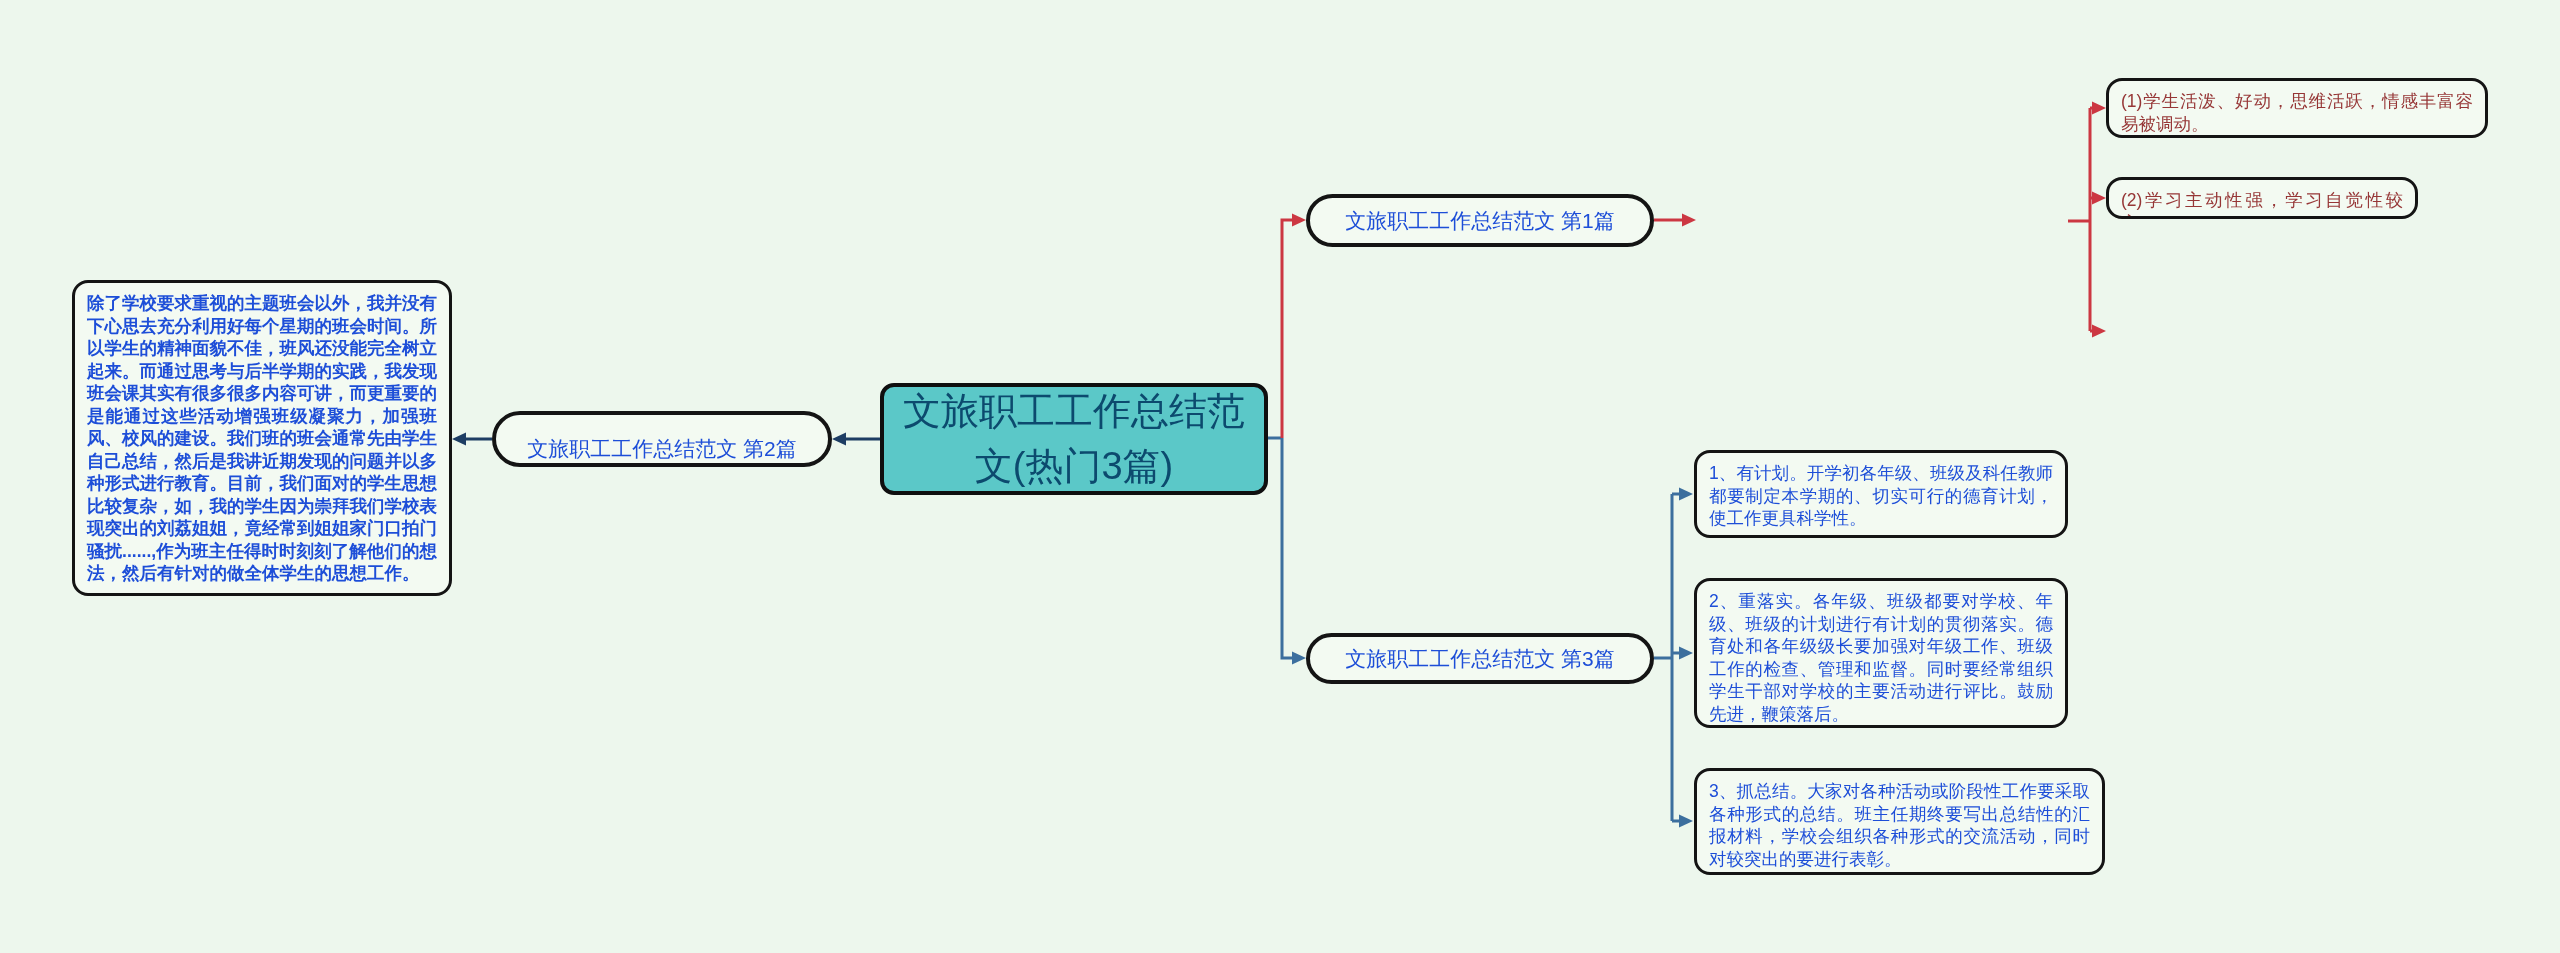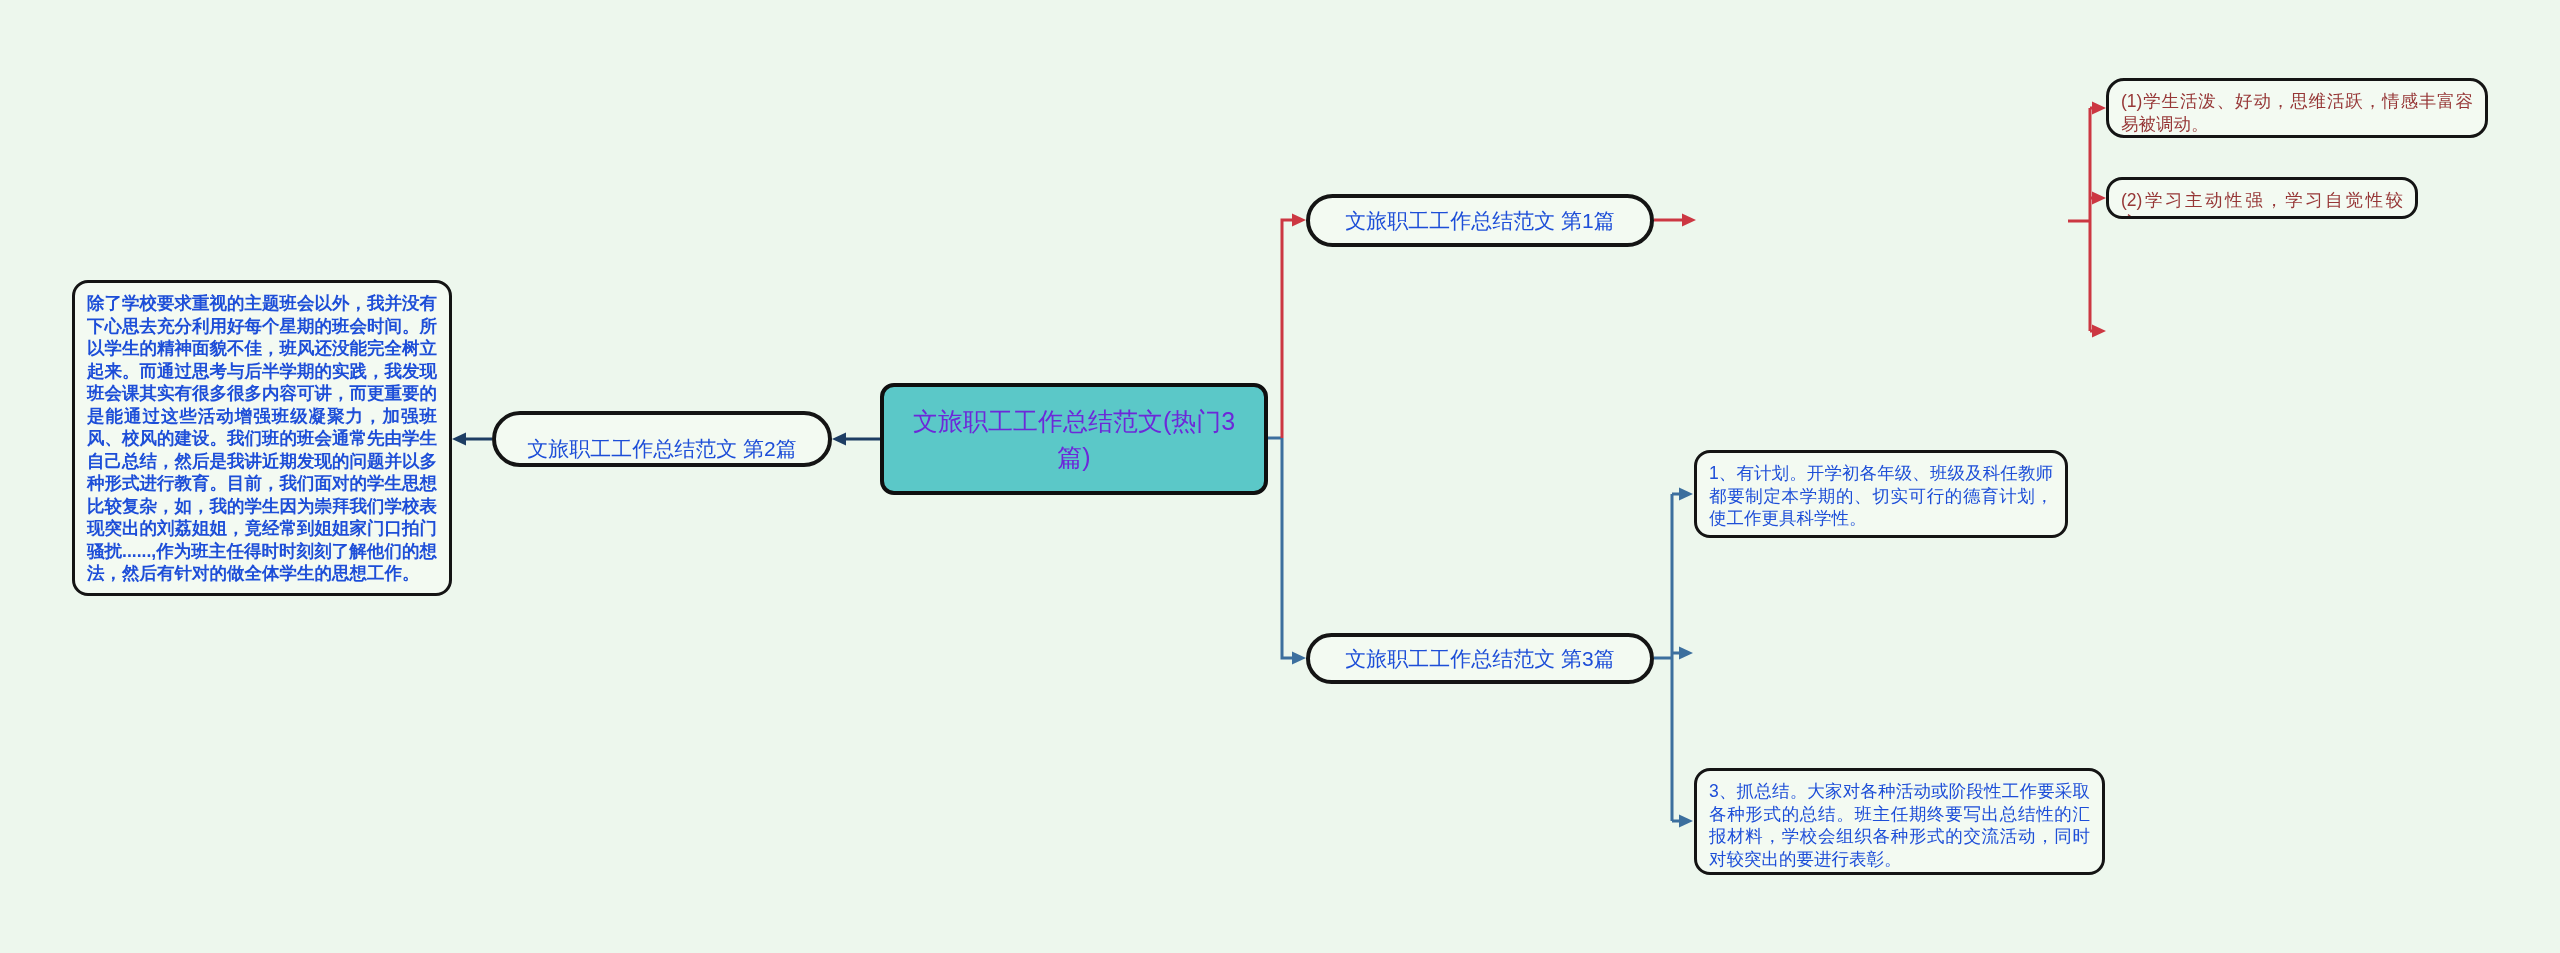--- a/index.html
+++ b/index.html
@@ -16,22 +16,22 @@
     display:flex;align-items:center;justify-content:center;
     color:#1d4ed8;
   }
   .pill{
     border-radius:32px;border-width:4px;
     font-size:21px;font-weight:400;white-space:nowrap;
     padding:0 18px;
   }
   .root{
     background:#5bc8c8;border:4px solid #0f0f0f;border-radius:14px;
-    font-size:25px;line-height:1.45;text-align:center;
-    padding:6px 14px;color:#6d28d9;
+    font-size:38px;line-height:1.45;text-align:center;
+    padding:6px 14px;color:#0c4a6e;
   }
   .textbox{
     border-radius:16px;
     align-items:flex-start;justify-content:flex-start;
     padding:9px 12px;
     font-size:17.5px;line-height:22.5px;
     text-align:justify;overflow:hidden;
   }
   .red-text{color:#963636;}
 </style>
@@ -74,37 +74,40 @@
     </g>
   </svg>
 
   <div class="node root" style="left:880px;top:383px;width:388px;height:112px;">
     <span>文旅职工工作总结范文(热门3篇)</span>
   </div>
 
   <div class="node pill" style="left:1306px;top:194px;width:348px;height:53px;">
     <span>文旅职工工作总结范文 第1篇</span>
   </div>
-  <div class="node textbox red-text" style="left:2106px;top:78px;width:382px;height:60px;border-radius:18px;">
+  <div class="node textbox red-text" style="left:2106px;top:78px;width:382px;height:60px;">
     <span>(1)学生活泼、好动，思维活跃，情感丰富容易被调动。</span>
   </div>
   <div class="node textbox red-text" style="left:2106px;top:177px;width:312px;height:42px;">
     <span>(2)学习主动性强，学习自觉性较高。</span>
   </div>
 
   <div class="node pill" style="left:492px;top:411px;width:340px;height:56px;align-items:flex-end;">
     <span>文旅职工工作总结范文 第2篇</span>
   </div>
   <div class="node textbox" style="left:72px;top:280px;width:380px;height:316px;font-weight:bold;">
     <span>除了学校要求重视的主题班会以外，我并没有下心思去充分利用好每个星期的班会时间。所以学生的精神面貌不佳，班风还没能完全树立起来。而通过思考与后半学期的实践，我发现班会课其实有很多很多内容可讲，而更重要的是能通过这些活动增强班级凝聚力，加强班风、校风的建设。我们班的班会通常先由学生自己总结，然后是我讲近期发现的问题并以多种形式进行教育。目前，我们面对的学生思想比较复杂，如，我的学生因为崇拜我们学校表现突出的刘荔姐姐，竟经常到姐姐家门口拍门骚扰......,作为班主任得时时刻刻了解他们的想法，然后有针对的做全体学生的思想工作。</span>
   </div>
 
   <div class="node pill" style="left:1306px;top:633px;width:348px;height:51px;">
     <span>文旅职工工作总结范文 第3篇</span>
   </div>
   <div class="node textbox" style="left:1694px;top:450px;width:374px;height:88px;justify-content:center;">
     <span>1、有计划。开学初各年级、班级及科任教师都要制定本学期的、切实可行的德育计划，使工作更具科学性。</span>
   </div>
+  <div class="node textbox" style="left:1694px;top:578px;width:374px;height:150px;">
+    <span>2、重落实。各年级、班级都要对学校、年级、班级的计划进行有计划的贯彻落实。德育处和各年级级长要加强对年级工作、班级工作的检查、管理和监督。同时要经常组织学生干部对学校的主要活动进行评比。鼓励先进，鞭策落后。</span>
+  </div>
   <div class="node textbox" style="left:1694px;top:768px;width:411px;height:107px;">
     <span>3、抓总结。大家对各种活动或阶段性工作要采取各种形式的总结。班主任期终要写出总结性的汇报材料，学校会组织各种形式的交流活动，同时对较突出的要进行表彰。</span>
   </div>
 
 </div>
 
 </body></html>

